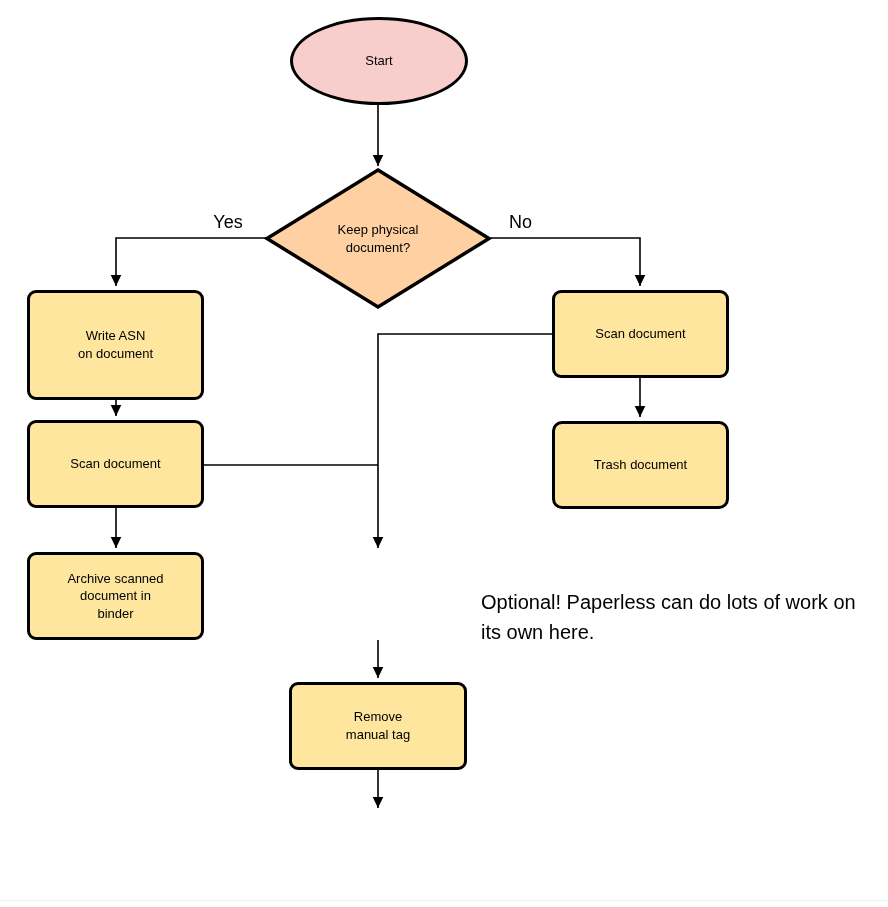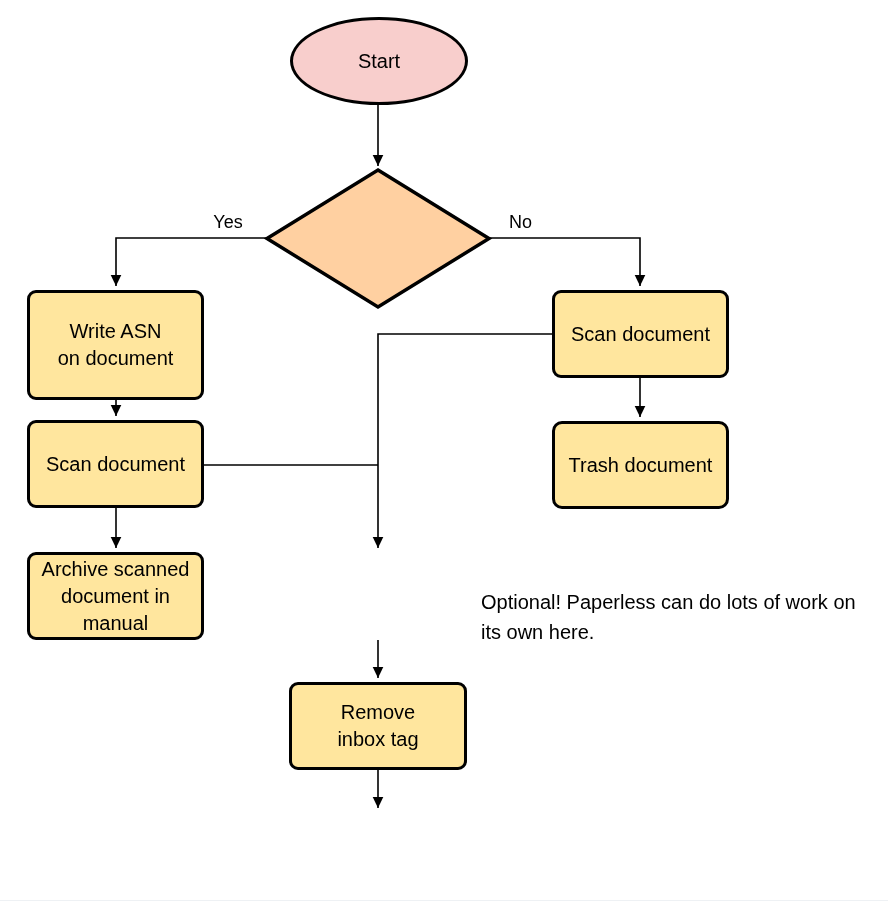--- a/index.html
+++ b/index.html
@@ -28,21 +28,21 @@
     fill: var(--decision-fill, #FFD0A1);
     stroke: var(--stroke, #000);
     stroke-width: 3.5;
   }
   .node {
     position: absolute;
     display: flex;
     align-items: center;
     justify-content: center;
     text-align: center;
-    font-size: 20px;
+    font-size: 13px;
     line-height: 1.35;
     white-space: pre-line;
   }
   .terminal {
     background: var(--terminal-fill, #F8CECC);
     border: 3px solid var(--stroke, #000);
     border-radius: 50%;
   }
   .process {
     background: var(--process-fill, #FFE69E);
@@ -106,47 +106,51 @@
 
     <polyline class="flow-line" points="378,770 378,808" marker-end="url(#arrow)"></polyline>
 
     <polygon class="diamond-shape" points="378,170 489,238.5 378,307 267,238.5"></polygon>
   </svg>
 
   <div class="node terminal" style="left:290px; top:17px; width:178px; height:88px;">
     <span>Start</span>
   </div>
 
+  <div class="node decision-label" style="left:288px; top:210px; width:180px; height:58px;">
+    <span>Keep physical
+document?</span>
+  </div>
 
   <div class="edge-label" style="left:198px; top:212px; width:60px;">Yes</div>
   <div class="edge-label" style="left:493px; top:212px; width:55px;">No</div>
 
   <div class="node process" style="left:27px; top:290px; width:177px; height:110px;">
     <span>Write ASN
 on document</span>
   </div>
   <div class="node process" style="left:27px; top:420px; width:177px; height:88px;">
     <span>Scan document</span>
   </div>
   <div class="node process" style="left:27px; top:552px; width:177px; height:88px;">
     <span>Archive scanned
 document in
-manual</span>
+binder</span>
   </div>
 
   <div class="node process" style="left:552px; top:290px; width:177px; height:88px;">
     <span>Scan document</span>
   </div>
   <div class="node process" style="left:552px; top:421px; width:177px; height:88px;border-radius:10px;">
     <span>Trash document</span>
   </div>
 
   <div class="node process" style="left:289px; top:682px; width:178px; height:88px;">
     <span>Remove
-inbox tag</span>
+manual tag</span>
   </div>
 
 
   <div class="annotation" style="left:481px; top:587px; width:400px;">Optional! Paperless can do lots of work on
 its own here.</div>
 
   <div class="page-bottom-edge"></div>
 
 </div>
 

